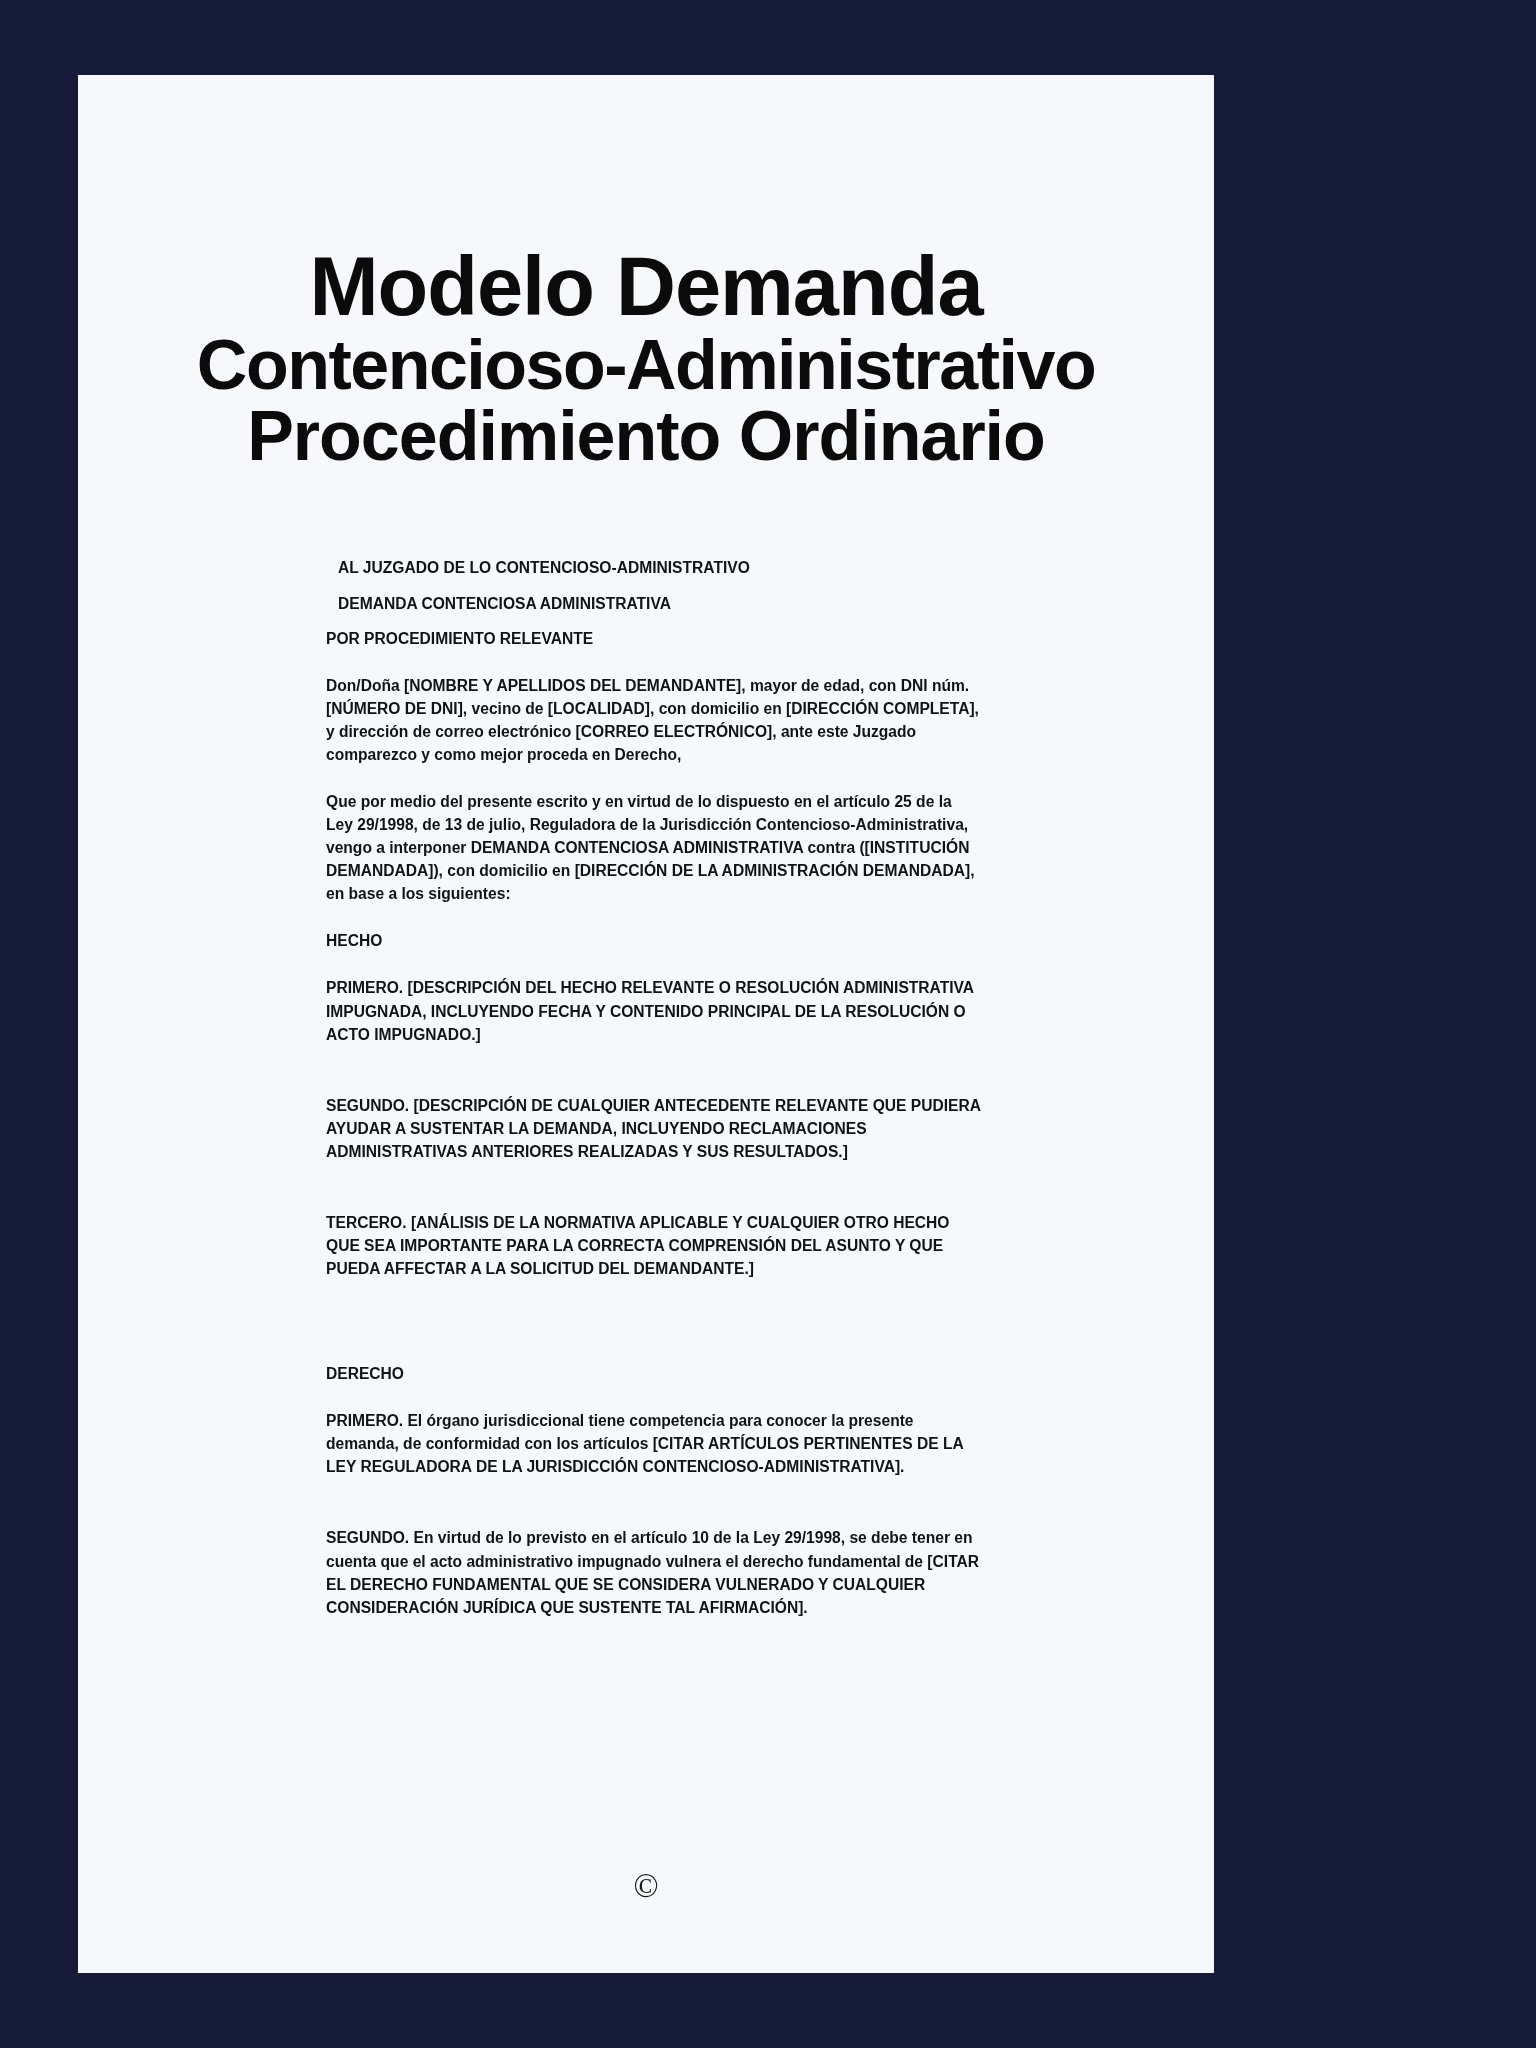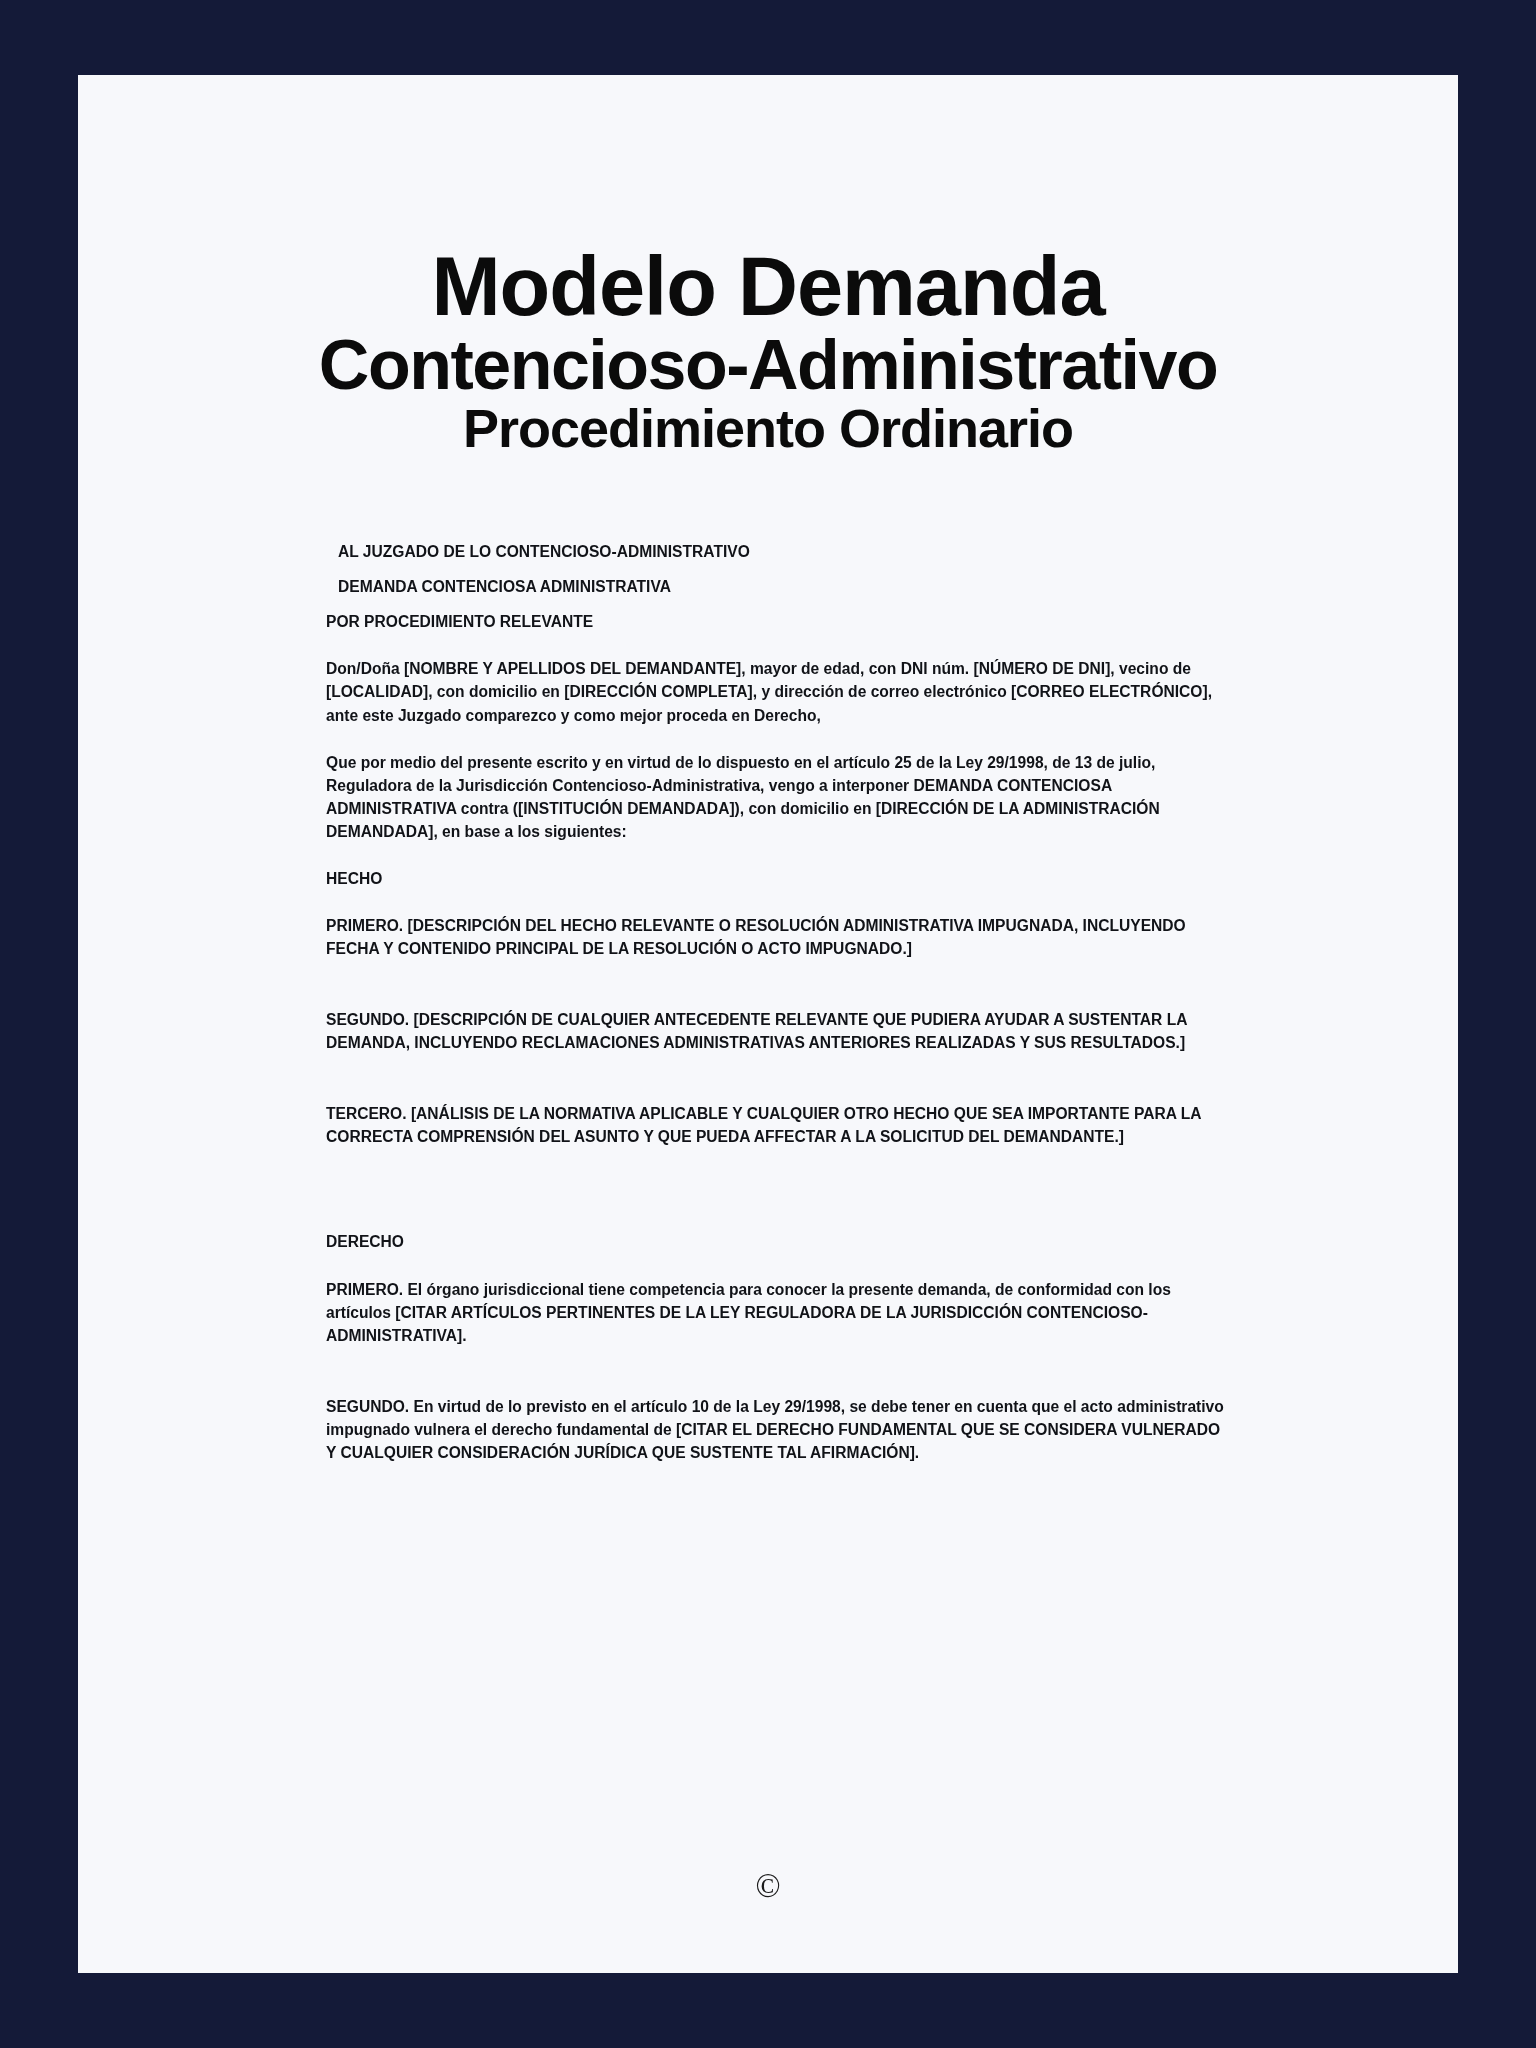--- a/index.html
+++ b/index.html
@@ -10,21 +10,21 @@
     width: 1536px;
     height: 2048px;
     background: #141a38;
     font-family: "Liberation Sans", sans-serif;
     -webkit-font-smoothing: antialiased;
   }
   .page-frame {
     position: absolute;
     left: 78px;
     top: 75px;
-    width: 1380px;
+    width: 1136px;
     height: 1898px;
     background: #f7f8fb;
     box-sizing: border-box;
     overflow: hidden;
   }
   .doc-title {
     margin: 0;
     padding: 170px 30px 0 30px;
     text-align: center;
     font-size: 82px;
@@ -32,21 +32,21 @@
     font-weight: bold;
     color: #0b0b0b;
     letter-spacing: -1px;
   }
   .doc-title .line {
     display: block;
     white-space: nowrap;
   }
   .doc-title .line.l1 { font-size: 83px; }
   .doc-title .line.l2 { font-size: 70px; letter-spacing: -1.5px; }
-  .doc-title .line.l3 { font-size: 54px; }
+  .doc-title .line.l3 { font-size: 70px; }
 
   .body-wrap {
     padding: 72px 232px 0 248px;
   }
   .doc-body {
     font-size: 15.6px;
     line-height: 1.48;
     font-weight: bold;
     color: #111318;
   }

